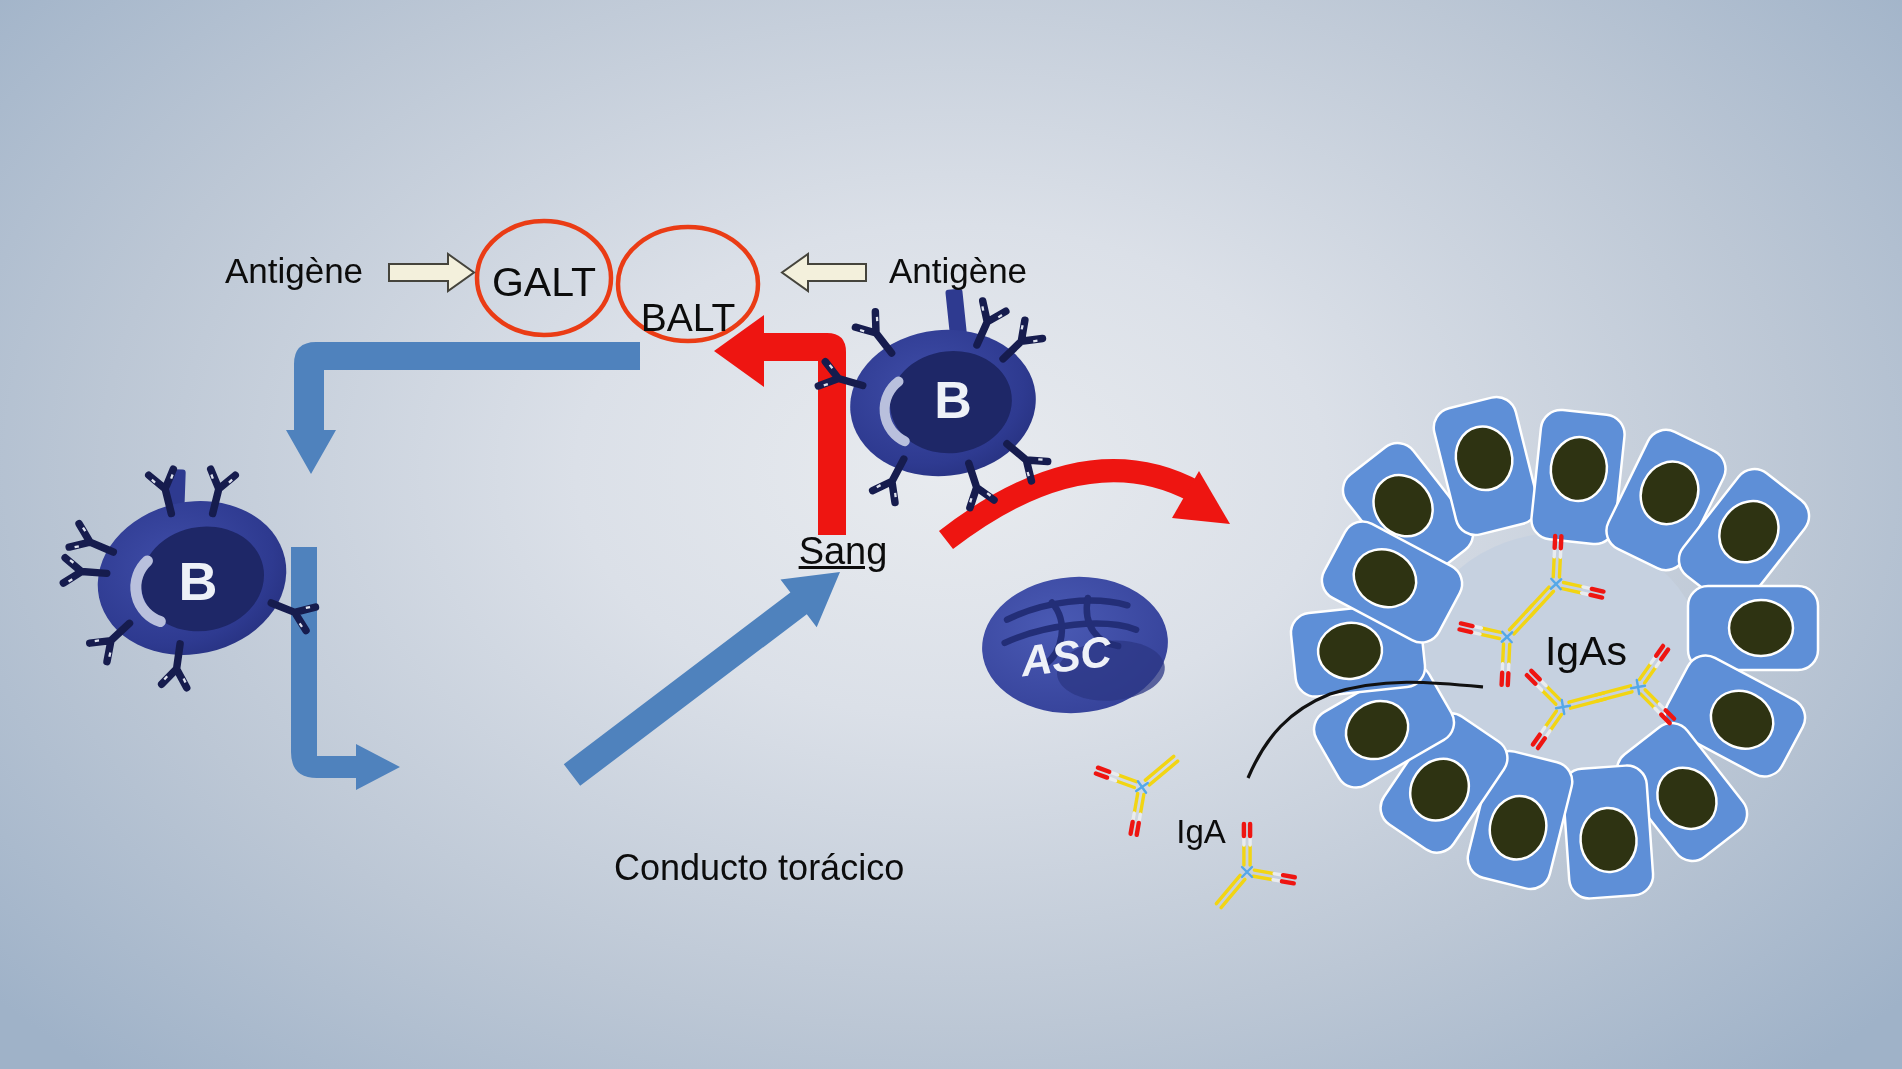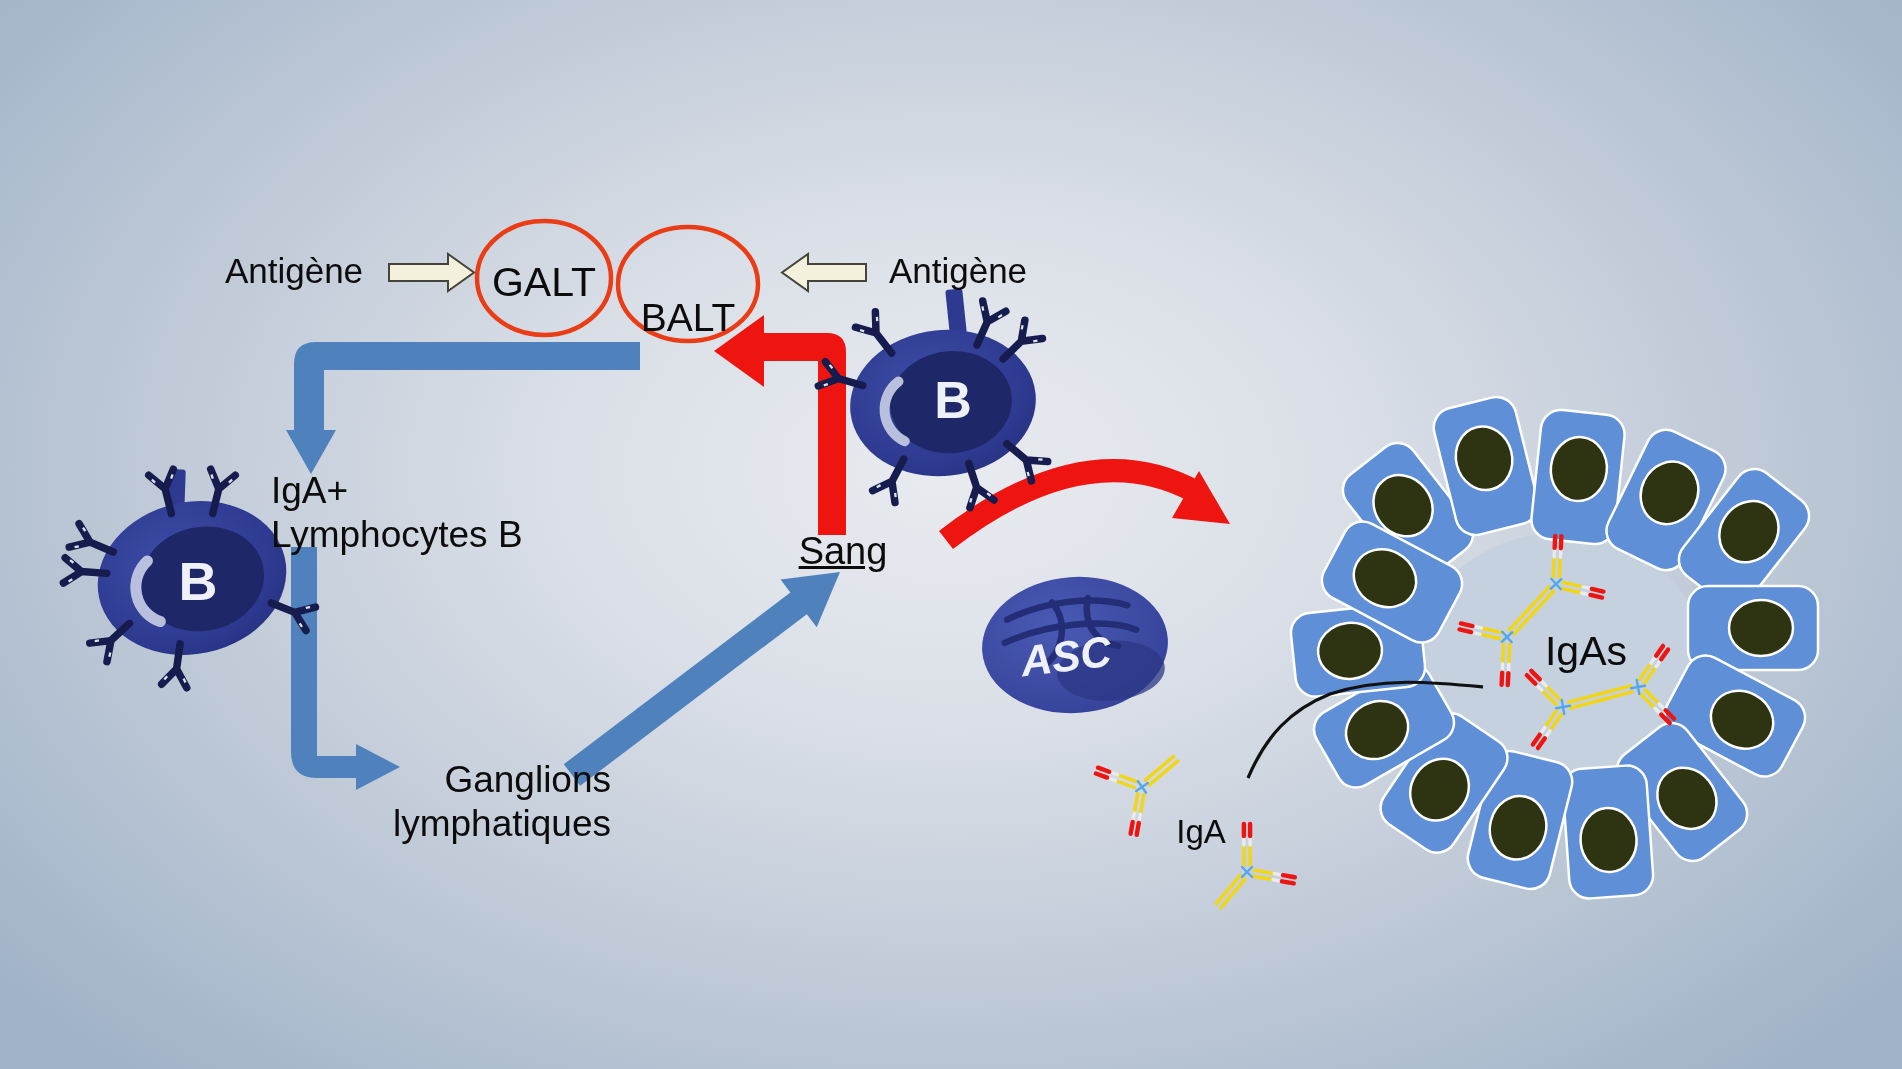--- a/index.html
+++ b/index.html
@@ -8,21 +8,21 @@
     font-family:"Liberation Sans",sans-serif;
     background:radial-gradient(ellipse 1250px 820px at 50% 44%,
       #e8ebef 0%, #dbe0e8 30%, #bcc7d5 68%, #9fb2c8 100%);
   }
   #stage{position:absolute;inset:0;width:1902px;height:1069px;}
   svg#art{position:absolute;left:0;top:0;}
   .lbl{
     position:absolute;color:#0c0c0c;white-space:pre-line;
     font-size:36px;line-height:44px;letter-spacing:0px;
   }
-  .ctr{transform:translate(-50%,-50%);text-align:right;white-space:nowrap;}
+  .ctr{transform:translate(-50%,-50%);text-align:center;white-space:nowrap;}
   .cell-letter{font-weight:bold;color:#eef1f8;}
 </style>
 </head>
 <body>
 
 <div id="stage">
 
 <svg id="art" width="1902" height="1069" viewBox="0 0 1902 1069">
   <defs>
     <radialGradient id="bcellGrad" cx="42%" cy="38%" r="75%">
@@ -312,29 +312,26 @@
 </svg>
 
 <div class="lbl ctr" style="left:294px;top:271px;font-size:35px;">Antigène</div>
 
 <div class="lbl ctr" style="left:958px;top:271px;font-size:35px;">Antigène</div>
 
 <div class="lbl ctr" style="left:544px;top:282px;font-size:41px;">GALT</div>
 
 <div class="lbl ctr" style="left:688px;top:285px;font-size:39px;margin-top:33px;">BALT</div>
 
-<div class="lbl" style="left:271px;top:469px;font-size:37px;">IgA+
-Lymphocytes B</div>
 
 <div class="lbl ctr" style="left:843px;top:551px;font-size:38px;text-decoration:underline;">Sang</div>
 
-<div class="lbl ctr" style="left:502px;top:802px;font-size:37px;white-space:pre-line;">Ganglions
-lymphatiques</div>
-
-
+
+
+<div class="lbl" style="left:614px;top:846px;font-size:36px;">Conducto torácico</div>
 
 <div class="lbl ctr" style="left:1201px;top:832px;font-size:33px;">IgA</div>
 
 <div class="lbl ctr" style="left:1586px;top:651px;font-size:41px;">IgAs</div>
 
 
 <div class="lbl ctr cell-letter" style="left:198px;top:581px;font-size:54px;">B</div>
 
 <div class="lbl ctr cell-letter" style="left:953px;top:400px;font-size:52px;">B</div>
 

